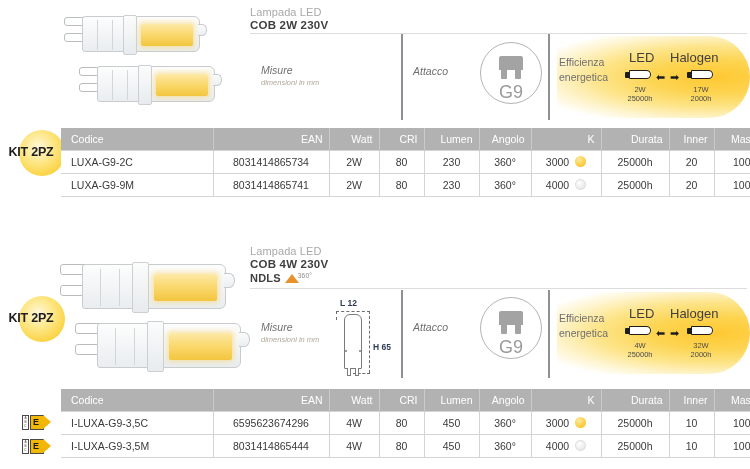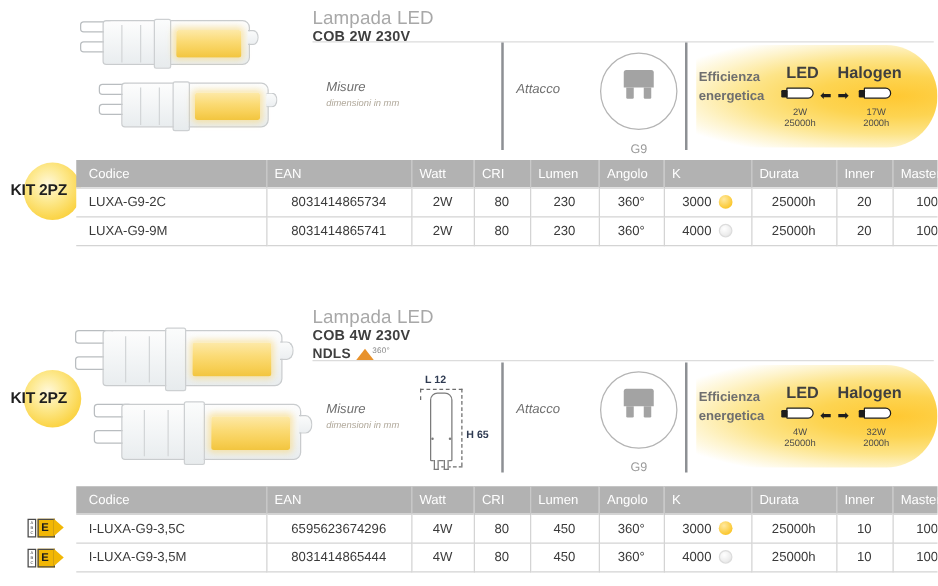--- a/index.html
+++ b/index.html
@@ -59,21 +59,21 @@
   }
   .bulb .filwire {
     position: absolute;
     border-left: 1px solid #d3d6d8;
     border-right: 1px solid #d3d6d8;
   }
 
   
   .spec-head { position: absolute; }
   .spec-head .sh-small {
-    font-size: 15px; color: #a8a8a8; letter-spacing: .1px;
+    font-size: 11px; color: #a8a8a8; letter-spacing: .1px;
   }
   .spec-head .sh-big {
     font-size: 11.5px; font-weight: bold; color: #3f3f3f; letter-spacing: .2px;
     margin-top: 1px;
   }
   .spec-head .sh-ndls {
     font-size: 11px; font-weight: bold; color: #3f3f3f; letter-spacing: .2px;
     margin-top: 2px; display: flex; align-items: center; gap: 4px;
   }
   .beam360 { position: relative; width: 34px; height: 12px; }
@@ -125,32 +125,32 @@
   .socket .ring {
     position: absolute; inset: 0;
     border: 1.4px solid #b4b4b4; border-radius: 50%;
   }
   .socket .base-top {
     position: absolute; background: #a3a3a3; border-radius: 2px 2px 0 0;
   }
   .socket .base-leg { position: absolute; background: #a3a3a3; border-radius: 0 0 1px 1px; }
   .socket .slabel {
     position: absolute; width: 100%; text-align: center;
-    font-size: 10px; color: #9a9a9a; margin-top: 32px;
+    font-size: 18px; color: #9a9a9a;
   }
 
   
   .eff { position: absolute; }
   .eff .blob {
     position: absolute; inset: 0;
     background: radial-gradient(ellipse at 82% 50%, #ffc832 0%, #fdd451 28%, #fde488 52%, #fef4cd 72%, rgba(255,255,255,0) 88%);
     border-radius: 0 50px 50px 0;
   }
   .eff .ttl {
-    position: absolute; font-size: 13px; color: #3f3f3f; font-weight: bold;
+    position: absolute; font-size: 13px; color: #3f3f3f; font-weight: normal;
   }
   .eff .lamp-ico {
     position: absolute; width: 26px; height: 9px;
   }
   .eff .lamp-ico .body {
     position: absolute; left: 4px; top: 0; width: 22px; height: 9px;
     border: 1.3px solid #1d1d1d; border-radius: 1px 5px 5px 1px; background: #fff;
   }
   .eff .lamp-ico .cap {
     position: absolute; left: 0; top: 1.5px; width: 5px; height: 6px;
@@ -161,21 +161,21 @@
     position: absolute; text-align: center; font-size: 7.5px; color: #4a4a4a;
     line-height: 1.15; white-space: nowrap;
   }
 
   
   .tbl { position: absolute; border-collapse: collapse; table-layout: fixed; }
   .tbl th {
     background: #b2b2b2; color: #ffffff; font-weight: normal;
     font-size: 10.5px; height: 22px; padding: 0 6px;
     border-right: 1px solid #c9c9c9;
-    text-align: left;
+    text-align: right;
   }
   .tbl th:last-child { border-right: none; }
   .tbl th.left { text-align: left; padding-left: 10px; }
   .tbl td {
     font-size: 10.5px; color: #3a3a3a; height: 23px;
     text-align: center; padding: 0 4px;
     border-right: 1px solid #d4d4d4;
     border-bottom: 1px solid #d4d4d4;
     background: #fff;
   }

